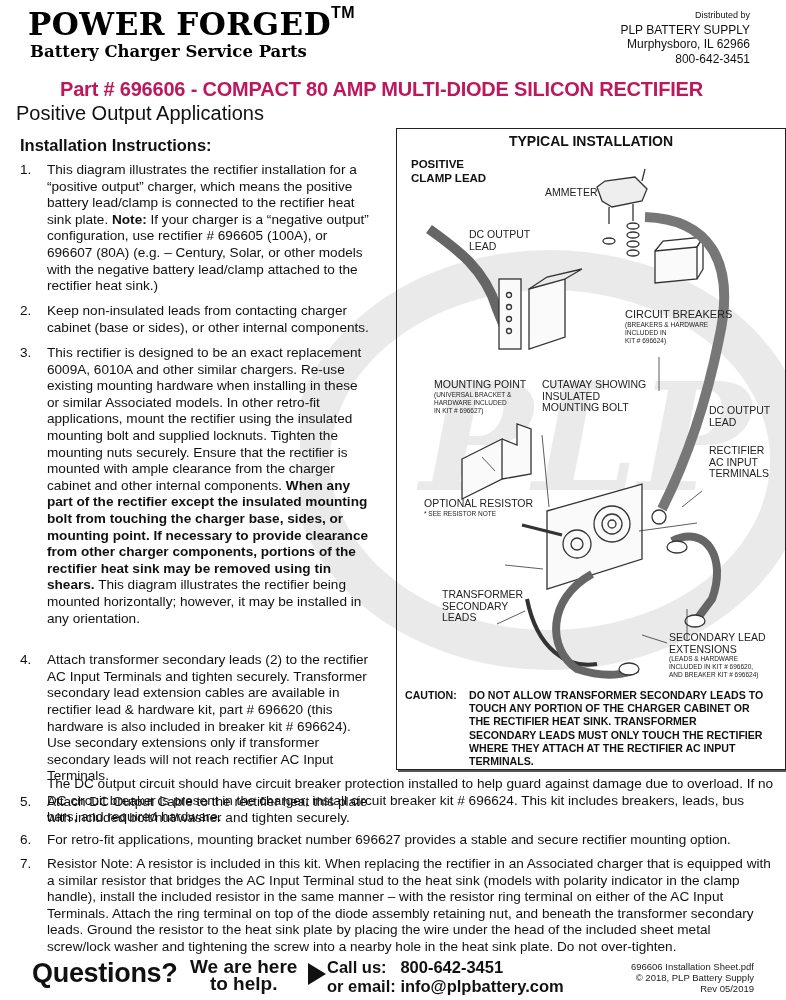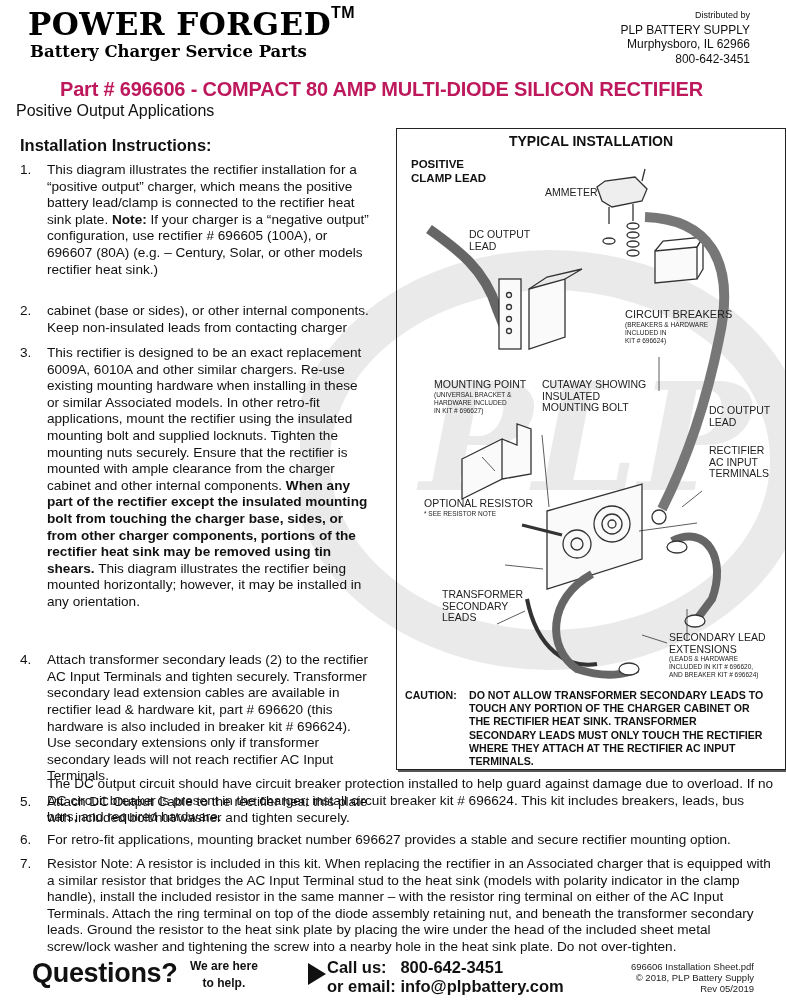--- a/index.html
+++ b/index.html
@@ -7,42 +7,42 @@
   .abs { position: absolute; }
   
   .watermark { position: absolute; left: 300px; top: 250px; width: 500px; height: 420px; opacity: 0.08; pointer-events: none; }
   
   .brand { left: 28px; top: 6px; font-family: "DejaVu Serif", serif; font-weight: 900; font-size: 31px; letter-spacing: 0.5px; color: #000; }
   .brand sup { font-size: 16px; font-family: "Liberation Sans", sans-serif; font-weight: bold; vertical-align: top; position: relative; top: -2px; }
   .brand-sub { left: 30px; top: 42px; font-family: "DejaVu Serif", serif; font-weight: bold; font-size: 16.5px; color: #000; }
   .dist { right: 36px; top: 8px; text-align: right; font-size: 12px; line-height: 14.5px; color: #111; }
   .dist .small { font-size: 9px; }
   .part-title { left: 16px; top: 78px; font-size: 20px; font-weight: bold; color: #be185d; letter-spacing: -0.2px; margin-left: 44px; }
-  .part-sub { left: 16px; top: 102px; font-size: 16px; color: #111; }
+  .part-sub { left: 16px; top: 102px; font-size: 20px; color: #111; }
   
   .inst-heading { left: 20px; top: 136px; font-size: 16.5px; font-weight: bold; }
   .list { position: absolute; left: 20px; font-size: 13.6px; line-height: 16.6px; color: #111; }
   .item { position: absolute; left: 0; }
   .item .num { position: absolute; left: 0; top: 0; width: 22px; }
   .item .txt { position: absolute; left: 27px; top: 0; }
   b { font-weight: bold; }
   
   .diagram { left: 396px; top: 128px; width: 388px; height: 640px; border: 1.5px solid #222; box-shadow: 2px 2px 0 #555; background: transparent; }
   .diagram-title { position: absolute; left: 0; right: 0; top: 4px; text-align: center; font-weight: bold; font-size: 14px; }
   .lbl { position: absolute; font-size: 10.5px; line-height: 11.5px; color: #222; }
   .lbl.bold { font-weight: bold; font-size: 11.5px; line-height: 14px; color: #111; }
   .lbl .tiny { font-size: 6.5px; line-height: 8px; display: block; }
   .caution { position: absolute; left: 8px; top: 560px; width: 372px; font-size: 10.6px; font-weight: bold; line-height: 13.2px; }
   .caution .c-label { position: absolute; left: 0; top: 0; }
   .caution .c-text { position: absolute; left: 64px; top: 0; width: 312px; }
   
   .full { position: absolute; left: 20px; width: 750px; font-size: 13.6px; line-height: 16.6px; }
   
   .q { left: 32px; top: 958px; font-size: 27px; font-weight: bold; letter-spacing: -0.3px; }
-  .help { left: 190px; top: 958px; font-size: 12px; font-weight: bold; text-align: center; line-height: 17px; }
+  .help { left: 190px; top: 958px; font-size: 19px; font-weight: bold; text-align: center; line-height: 17px; }
   .arrow { left: 308px; top: 963px; width: 0; height: 0; border-top: 11px solid transparent; border-bottom: 11px solid transparent; border-left: 18px solid #111; }
   .contact { left: 327px; top: 958px; font-size: 16.5px; font-weight: bold; line-height: 19px; }
   .filemeta { right: 32px; top: 961px; font-size: 9.5px; text-align: right; line-height: 11px; color: #222; }
 </style>
 </head>
 <body>
 
 <svg class="watermark" viewBox="0 0 500 420">
   <ellipse cx="250" cy="210" rx="240" ry="190" fill="none" stroke="#000" stroke-width="40"></ellipse>
   <text x="120" y="240" font-family="DejaVu Serif, serif" font-size="150" font-style="italic" font-weight="bold" fill="#000">PLP</text>
@@ -64,44 +64,46 @@
 <div class="list" id="narrow-list" style="top:162px; width:350px;">
     <div class="item" style="top: 0px; width: 350px;">
       <div class="num">1.</div>
       <div class="txt" style="white-space: nowrap;">
         <div><span>This diagram illustrates the rectifier installation for a</span></div>
         <div><span>“positive output” charger, which means the positive</span></div>
         <div><span>battery lead/clamp is connected to the rectifier heat</span></div>
         <div><span>sink plate. </span><b>Note:</b><span> If your charger is a “negative output”</span></div>
         <div><span>configuration, use rectifier # 696605 (100A), or</span></div>
         <div><span>696607 (80A) (e.g. – Century, Solar, or other models</span></div>
+        <div><span>with the negative battery lead/clamp attached to the</span></div>
         <div><span>rectifier heat sink.)</span></div>
       </div>
     </div>
     <div class="item" style="top: 141.3px; width: 350px;">
       <div class="num">2.</div>
       <div class="txt" style="white-space: nowrap;">
+        <div><span>Keep non-insulated leads from contacting charger</span></div>
         <div><span>cabinet (base or sides), or other internal components.</span></div>
-        <div><span>Keep non-insulated leads from contacting charger</span></div>
       </div>
     </div>
     <div class="item" style="top: 183px; width: 350px;">
       <div class="num">3.</div>
       <div class="txt" style="white-space: nowrap;">
         <div><span>This rectifier is designed to be an exact replacement</span></div>
         <div><span>6009A, 6010A and other similar chargers. Re-use</span></div>
         <div><span>existing mounting hardware when installing in these</span></div>
         <div><span>or similar Associated models. In other retro-fit</span></div>
         <div><span>applications, mount the rectifier using the insulated</span></div>
         <div><span>mounting bolt and supplied locknuts. Tighten the</span></div>
         <div><span>mounting nuts securely. Ensure that the rectifier is</span></div>
         <div><span>mounted with ample clearance from the charger</span></div>
         <div><span>cabinet and other internal components. </span><b>When any</b></div>
         <div><b>part of the rectifier except the insulated mounting</b></div>
         <div><b>bolt from touching the charger base, sides, or</b></div>
+        <div><b>mounting point. If necessary to provide clearance</b></div>
         <div><b>from other charger components, portions of the</b></div>
         <div><b>rectifier heat sink may be removed using tin</b></div>
         <div><b>shears.</b><span> This diagram illustrates the rectifier being</span></div>
         <div><span>mounted horizontally; however, it may be installed in</span></div>
         <div><span>any orientation.</span></div>
       </div>
     </div>
     <div class="item" style="top: 490.3px; width: 350px;">
       <div class="num">4.</div>
       <div class="txt" style="white-space: nowrap;">

